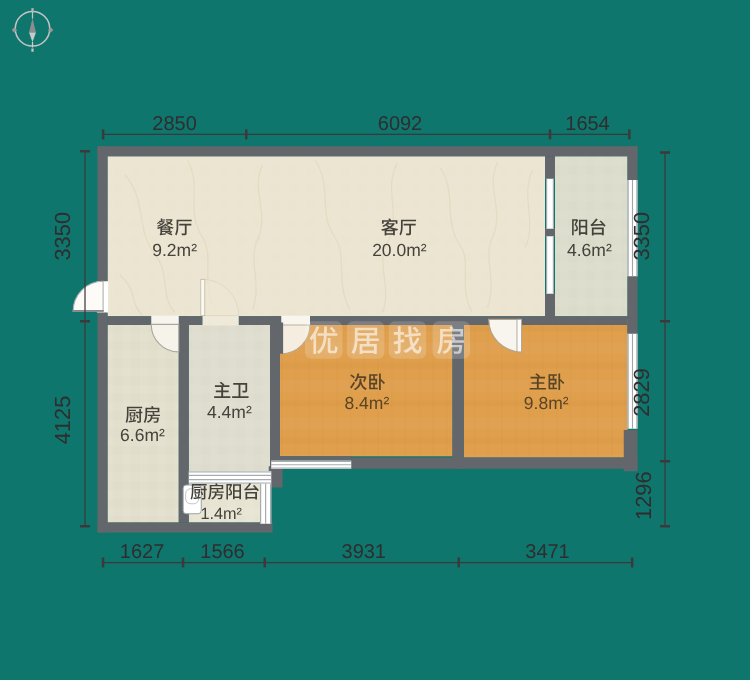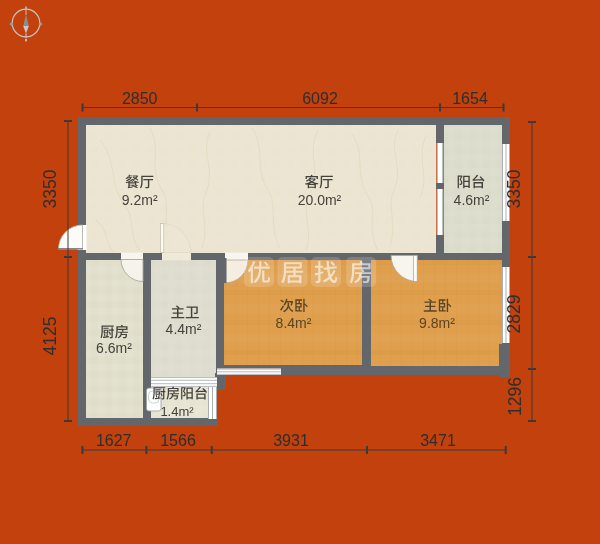--- a/index.html
+++ b/index.html
@@ -1,15 +1,15 @@
 <!DOCTYPE html>
 <html><head><meta charset="utf-8"><title>floorplan</title>
 <style>
 html,body{margin:0;padding:0;background:#ffffff;}
-#wrap{position:relative;width:600px;height:544px;background:#c2410c;overflow:hidden;}
+#wrap{position:relative;width:600px;height:544px;background:#0f766e;overflow:hidden;}
 </style></head>
 <body>
 <div id="wrap"><svg width="600" height="544" viewBox="0 0 600 544" font-family="Liberation Sans, sans-serif">
       <defs>
 <pattern id="grn" width="14" height="14" patternUnits="userSpaceOnUse">
  <rect width="14" height="14" fill="none"></rect>
  <rect width="7" height="7" fill="rgba(255,255,255,0.035)"></rect>
  <rect x="7" y="7" width="7" height="7" fill="rgba(90,100,70,0.018)"></rect>
 </pattern>
 <pattern id="wood" width="11" height="30" patternUnits="userSpaceOnUse">

